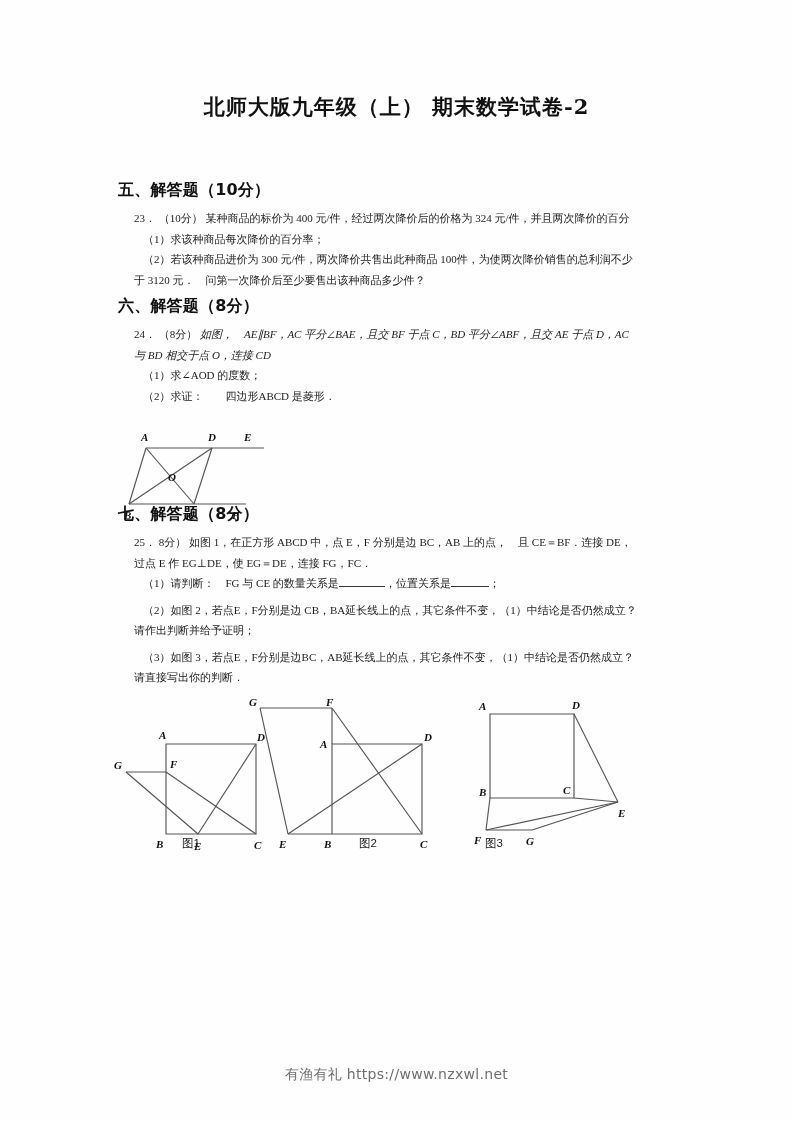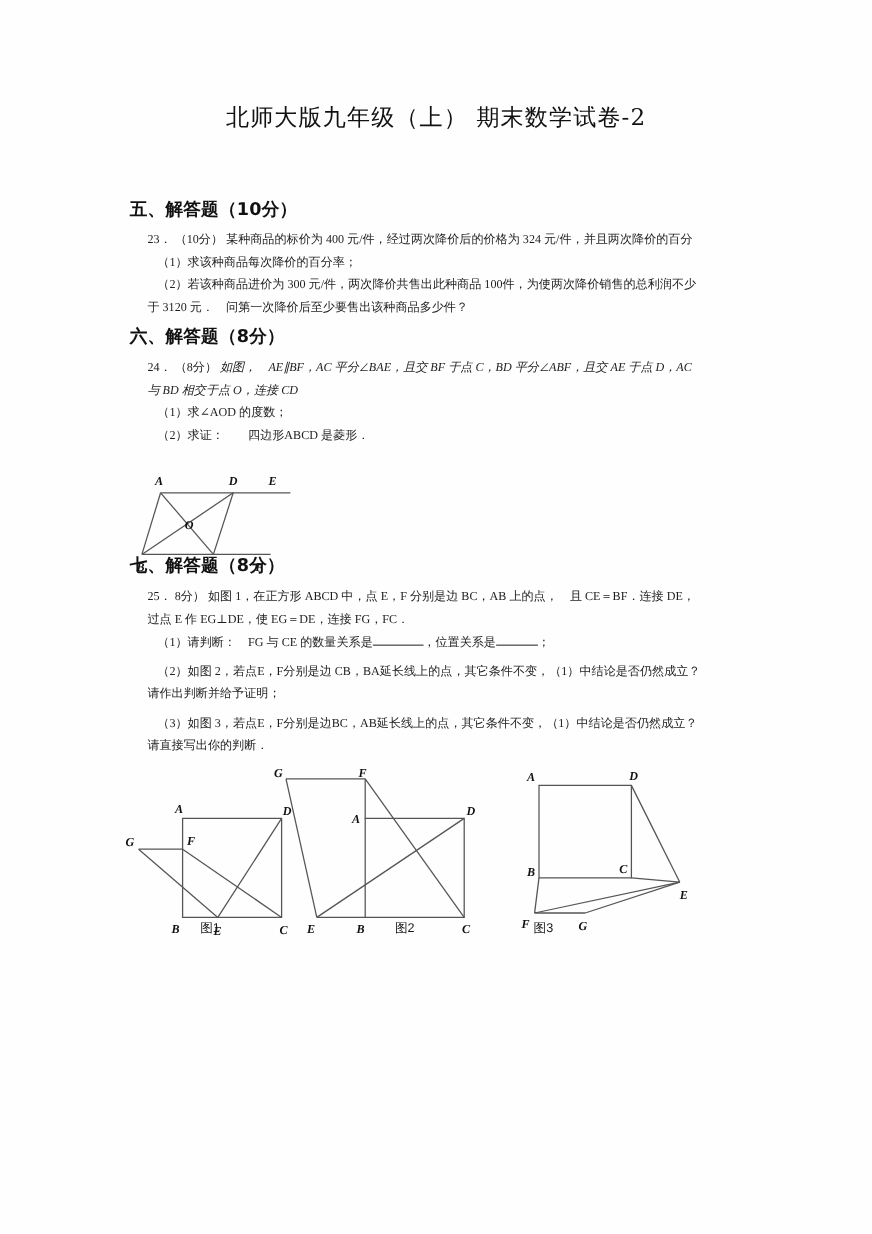--- a/index.html
+++ b/index.html
@@ -22,21 +22,21 @@
   }
 
   
   .doc-title {
     position: absolute;
     left: 0;
     right: 0;
     top: 93px;
     text-align: center;
     font-size: 21px;
-    font-weight: normal;
+    font-weight: bold;
     letter-spacing: 1px;
     font-family: "DejaVu Serif", "Liberation Serif", serif;
     color: #111;
   }
 
   
   .content {
     position: absolute;
     left: 118px;
     top: 180px;
@@ -271,14 +271,15 @@
       <text x="13" y="92">B</text>
       <text x="97" y="90">C</text>
       <text x="152" y="113">E</text>
       <text x="8" y="140">F</text>
       <text x="60" y="141">G</text>
     </svg>
     <div class="fig-cap" style="left:367px; top:140px;">图3</div>
 
   </div>
 
+  <div class="footer">有渔有礼 https://www.nzxwl.net</div>
 
 </div>
 
 </body></html>

